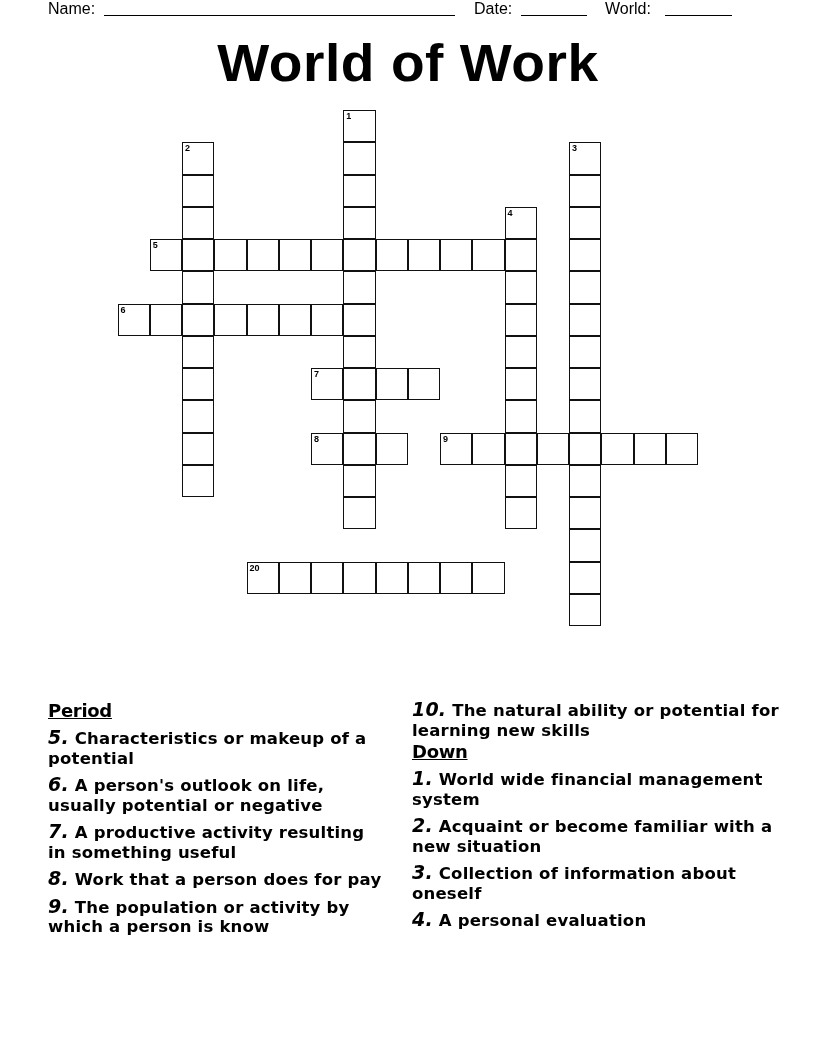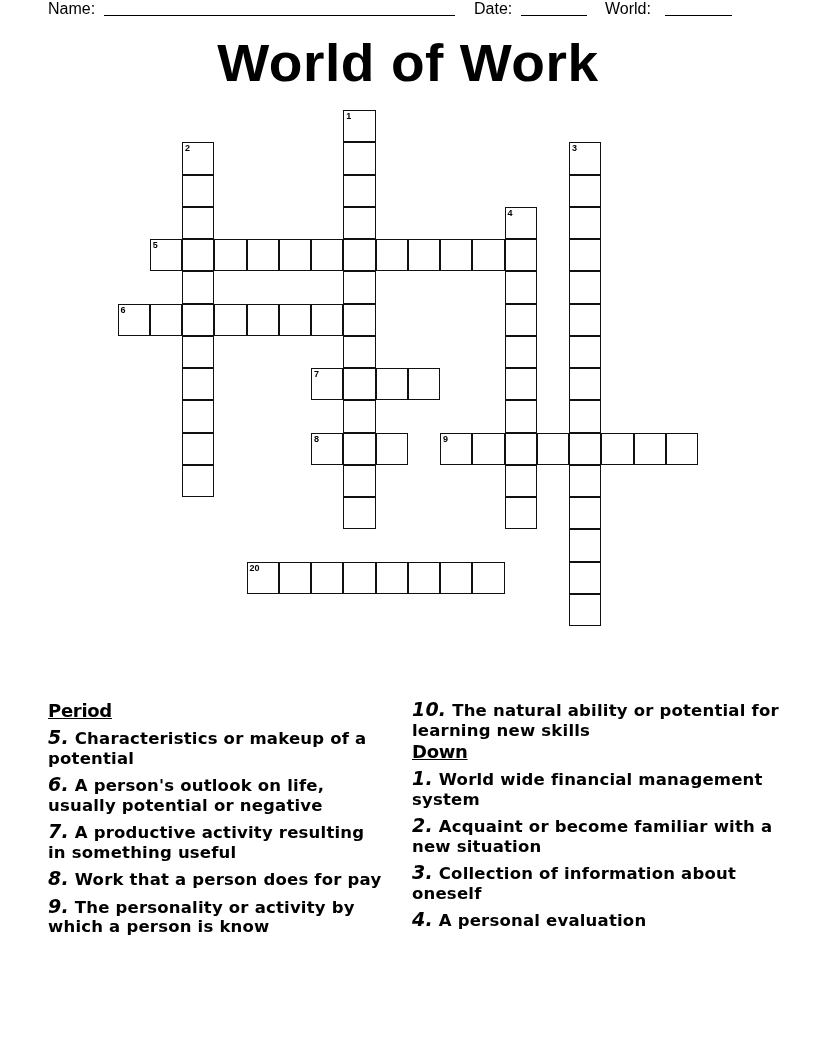--- a/index.html
+++ b/index.html
@@ -144,21 +144,21 @@
     <div class="cell" style="left: 440px; top: 561.5px;"></div>
     <div class="cell" style="left: 472.25px; top: 561.5px;"></div>
   </div>
 
 <div class="clues left">
   <div class="clue-head">Period</div>
   <div class="clue"><span class="cn">5.</span> <span>Characteristics or makeup of a potential</span></div>
   <div class="clue"><span class="cn">6.</span> <span>A person's outlook on life, usually potential or negative</span></div>
   <div class="clue"><span class="cn">7.</span> <span>A productive activity resulting in something useful</span></div>
   <div class="clue"><span class="cn">8.</span> <span>Work that a person does for pay</span></div>
-  <div class="clue"><span class="cn">9.</span> <span>The personality or activity by which a person is know</span></div>
+  <div class="clue"><span class="cn">9.</span> <span>The population or activity by which a person is know</span></div>
 </div>
 
 <div class="clues right">
   <div class="clue"><span class="cn">10.</span> <span>The natural ability or potential for learning new skills</span></div>
   <div class="clue-head" style="margin-top:-6px">Down</div>
   <div class="clue"><span class="cn">1.</span> <span>World wide financial management system</span></div>
   <div class="clue"><span class="cn">2.</span> <span>Acquaint or become familiar with a new situation</span></div>
   <div class="clue"><span class="cn">3.</span> <span>Collection of information about oneself</span></div>
   <div class="clue"><span class="cn">4.</span> <span>A personal evaluation</span></div>
 </div>

